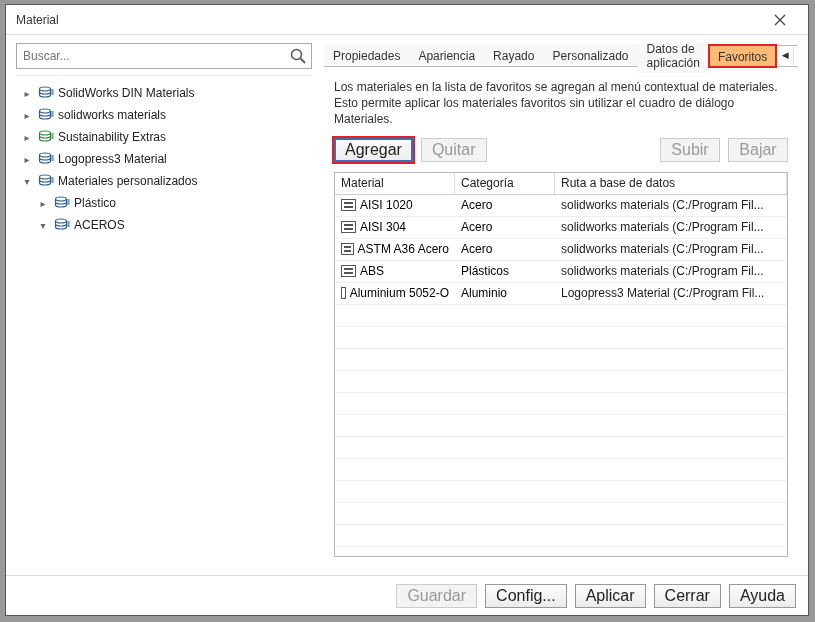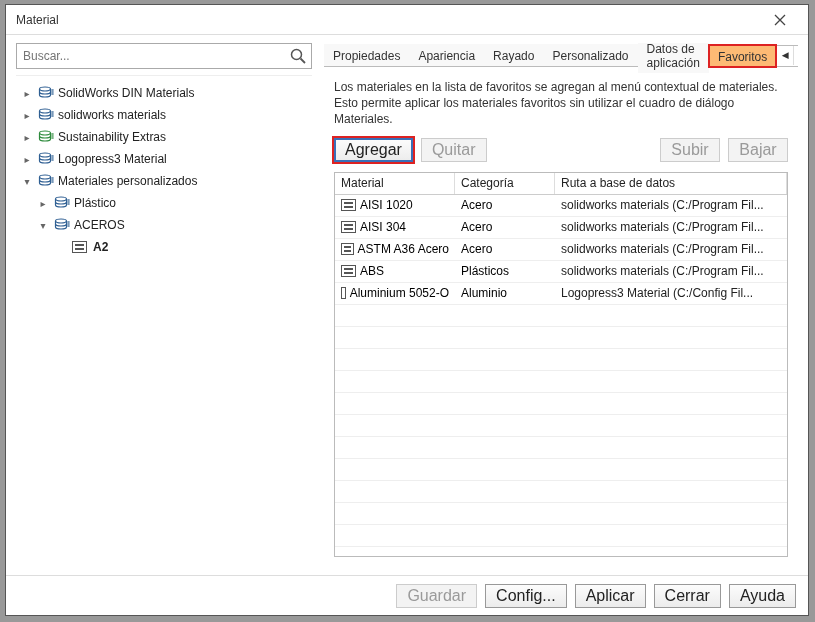--- a/index.html
+++ b/index.html
@@ -383,25 +383,20 @@
             <span class="db-icon">
               <svg width="16" height="14" viewBox="0 0 16 14">
     <ellipse cx="7" cy="3" rx="5.5" ry="2" fill="none" stroke="#2f5f93" stroke-width="1.2"></ellipse>
     <path d="M1.5 3v6c0 1.1 2.5 2 5.5 2s5.5-.9 5.5-2V3" fill="none" stroke="#2f5f93" stroke-width="1.2"></path>
     <path d="M1.5 6c0 1.1 2.5 2 5.5 2s5.5-.9 5.5-2" fill="none" stroke="#2f5f93" stroke-width="1.2"></path>
     <line x1="14" y1="3" x2="14" y2="9" stroke="#2f5f93" stroke-width=".8"></line>
     <line x1="15" y1="3" x2="15" y2="9" stroke="#2f5f93" stroke-width=".8"></line>
   </svg>
             </span>
             <span class="tree-label">ACEROS</span>
-          </div>
-          <div class="tree-row indent-2">
-            <span class="chev blank">▸</span>
-            <span class="mat-icon"></span>
-            <span class="tree-label bold">A2</span>
           </div>
         </div>
     </div>
 
     <div class="right">
 
       <div class="tabstrip" id="tabstrip">
 
         <div class="tab">Propiedades</div>
           <div class="tab">Apariencia</div>
@@ -466,21 +461,21 @@
               </div>
               <div class="td col-cat">Plásticos</div>
               <div class="td col-path">solidworks materials (C:/Program Fil...</div>
             </div>
             <div class="trow">
               <div class="td col-mat">
                 <span class="mat-icon"></span>
                 <span>Aluminium 5052-O</span>
               </div>
               <div class="td col-cat">Aluminio</div>
-              <div class="td col-path">Logopress3 Material (C:/Config Fil...</div>
+              <div class="td col-path">Logopress3 Material (C:/Program Fil...</div>
             </div>
             <div class="trow"></div>
             <div class="trow"></div>
             <div class="trow"></div>
             <div class="trow"></div>
             <div class="trow"></div>
             <div class="trow"></div>
             <div class="trow"></div>
             <div class="trow"></div>
             <div class="trow"></div>

